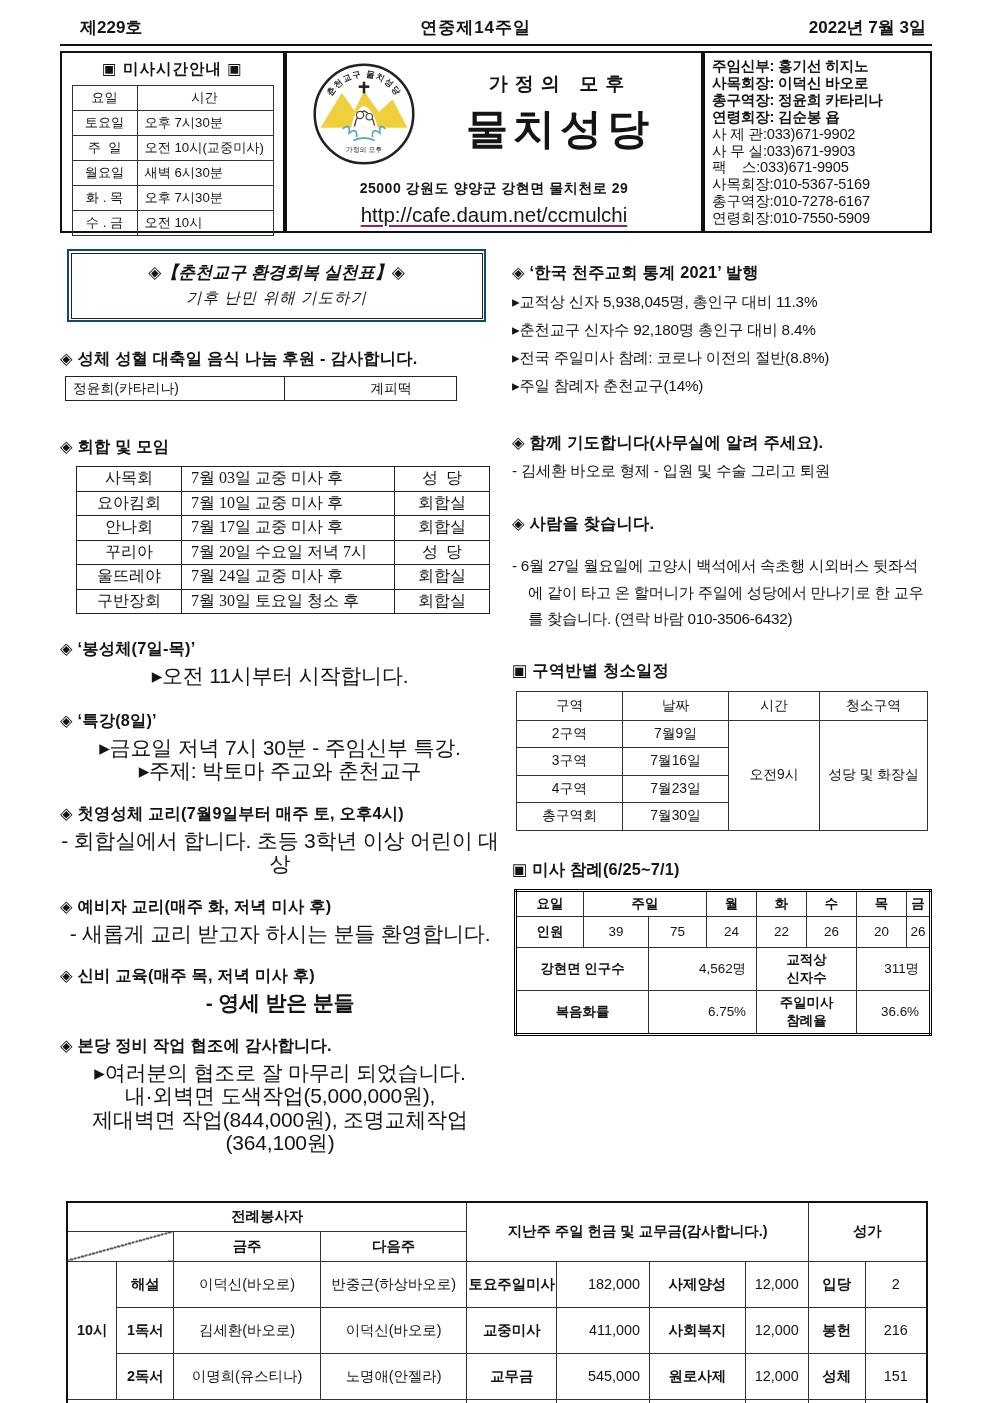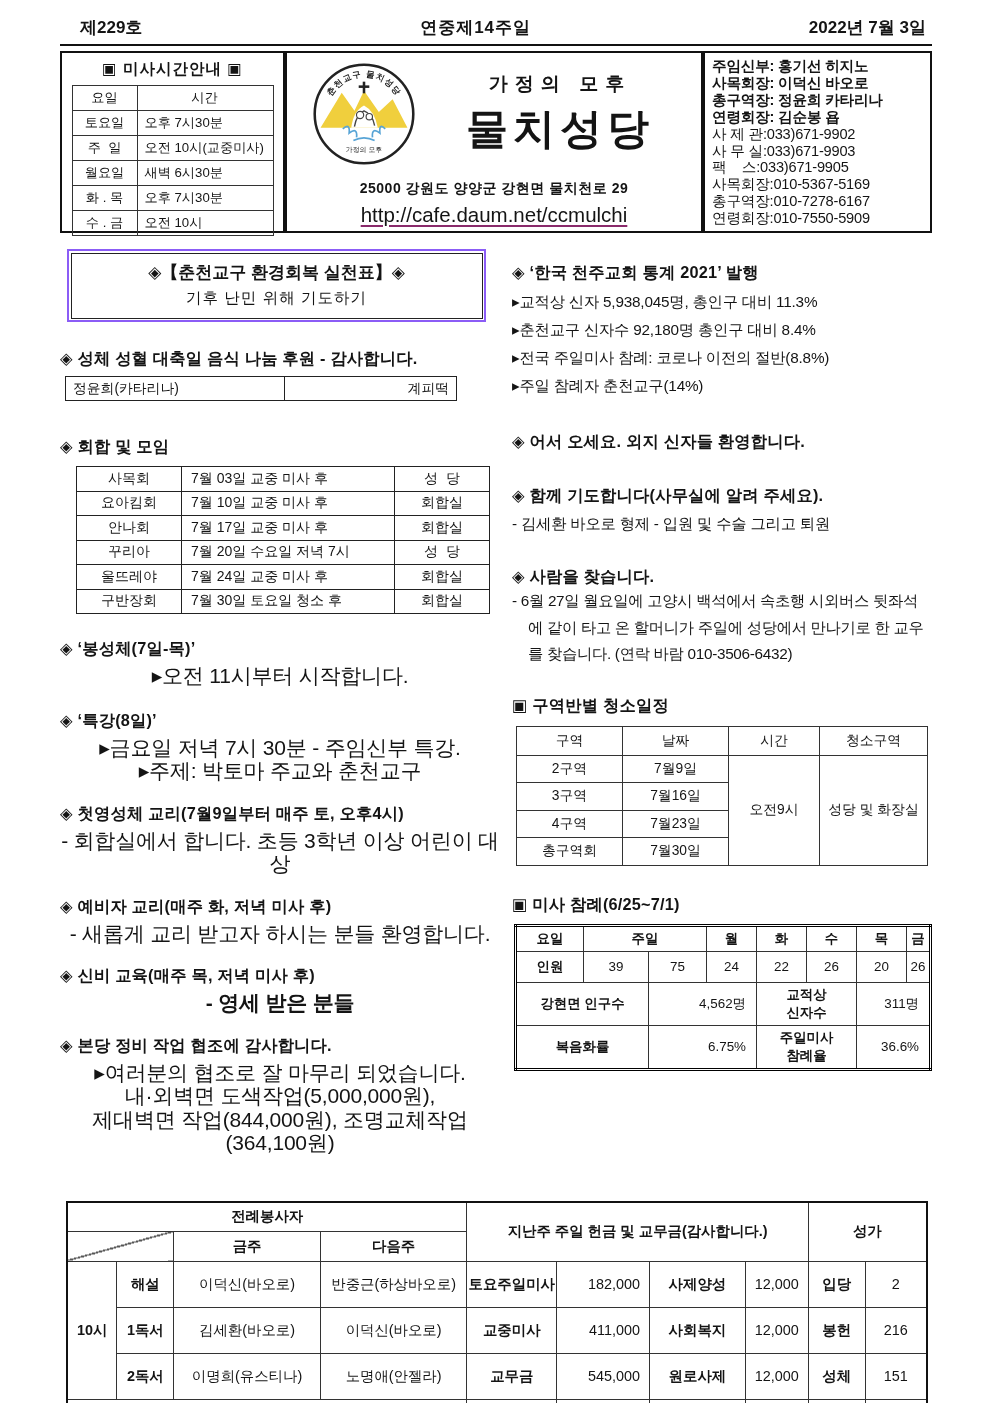--- a/index.html
+++ b/index.html
@@ -40,44 +40,44 @@
     text-decoration:underline;text-decoration-color:#8a2a6b;text-underline-offset:3px;}
 
   .contact-line{font-size:14.6px;line-height:16.9px;white-space:pre;letter-spacing:-0.2px;}
   .contact-line.b{font-weight:bold;}
 
   
   .main{display:flex;gap:12px;margin-top:16px;}
   .col-l{width:440px;}
   .col-r{width:420px;padding-top:13px;}
 
-  .practice-box{border:2px solid #8b5cf6;margin-left:7px;width:419px;box-sizing:border-box;}
+  .practice-box{border:2px solid #0c4a6e;margin-left:7px;width:419px;box-sizing:border-box;font-style:italic;}
   .practice-inner{border:1px solid #222;margin:1.5px;padding:7px 4px 9px 4px;text-align:center;}
   .practice-l1{font-weight:bold;font-size:17px;}
   .practice-l2{font-size:15.5px;margin-top:4px;letter-spacing:1px;}
 
   .h-sec{font-weight:bold;font-size:16.3px;margin-top:27px;letter-spacing:.2px;}
   .h-sec.first{margin-top:26px;}
 
   .thanks-table{width:392px;margin:6px 0 0 5px;}
   .thanks-table td{border:1.5px solid #222;font-size:13.8px;height:23px;padding:0 7px;}
-  .thanks-table td.item{text-align:right;padding-left:48px;}
+  .thanks-table td.item{text-align:center;padding-left:48px;}
 
   .meet-table{width:414px;margin:8px 0 0 16px;}
-  .meet-table td{border:1.5px solid #222;font-size:14px;height:21.5px;white-space:pre;}
+  .meet-table td{border:1.5px solid #222;font-size:16px;height:21.5px;white-space:pre;font-family:Liberation Serif, serif;}
   .meet-table td.c1{width:102px;text-align:center;}
   .meet-table td.c2{padding-left:9px;}
   .meet-table td.c3{width:92px;text-align:center;}
 
   .ann-line{font-size:21px;line-height:23.5px;letter-spacing:-0.2px;text-align:center;}
   .ann-line.b{font-weight:bold;}
   .ann-gap{margin-top:4px;}
 
   .stat-line{font-size:15.3px;line-height:28px;letter-spacing:-0.2px;}
-  .para{font-size:15.3px;line-height:26.5px;margin-top:0;padding-left:16px;text-indent:-16px;letter-spacing:-0.3px;}
+  .para{font-size:15.3px;line-height:26.5px;margin-top:18px;padding-left:16px;text-indent:-16px;letter-spacing:-0.3px;}
 
   .clean-table{width:412px;margin:9px 0 0 4px;}
   .clean-table td{border:1.5px solid #333;font-size:13.8px;height:24.5px;text-align:center;margin-left:32px;}
   .clean-table .hd{height:26px;}
 
   .att-table{width:418px;margin:8px 0 0 2px;border:3px double #000;}
   .att-table td{border:1.2px solid #333;font-size:13.4px;text-align:center;white-space:pre-line;}
   .att-table .r1 td{height:22px;font-weight:bold;}
   .att-table .r2 td{height:28px;}
   .att-table .r3 td,.att-table .r4 td{height:40px;}
@@ -267,21 +267,20 @@
     </div>
 
     <div class="col-r">
 
       <div class="h-sec" style="margin-top:0;">◈ ‘한국 천주교회 통계 2021’ 발행</div>
       <div class="stat-line ann-gap">▸교적상 신자 5,938,045명, 총인구 대비 11.3%</div>
       <div class="stat-line">▸춘천교구 신자수 92,180명 총인구 대비 8.4%</div>
       <div class="stat-line">▸전국 주일미사 참례: 코로나 이전의 절반(8.8%)</div>
       <div class="stat-line">▸주일 참례자 춘천교구(14%)</div>
 
-      <div class="h-sec" style="margin-top:31px;">◈ 어서 오세요. 외지 신자들 환영합니다.</div>
 
       <div class="h-sec" style="margin-top:32px;">◈ 함께 기도합니다(사무실에 알려 주세요).</div>
       <div class="stat-line" style="margin-top:3px;">- 김세환 바오로 형제 - 입원 및 수술 그리고 퇴원</div>
 
       <div class="h-sec" style="margin-top:28px;">◈ 사람을 찾습니다.</div>
       <div class="para">- 6월 27일 월요일에 고양시 백석에서 속초행 시외버스 뒷좌석에 같이 타고 온 할머니가 주일에 성당에서 만나기로 한 교우를 찾습니다. (연락 바람 010-3506-6432)</div>
 
       <div class="h-sec" style="margin-top:27px;">▣ 구역반별 청소일정</div>
       <table class="clean-table">
         <tbody>

